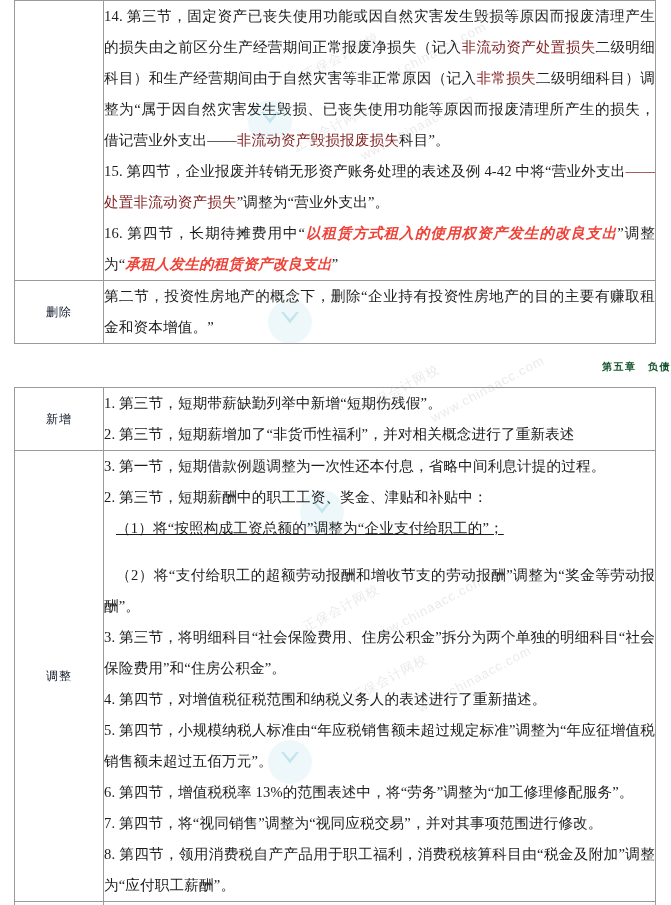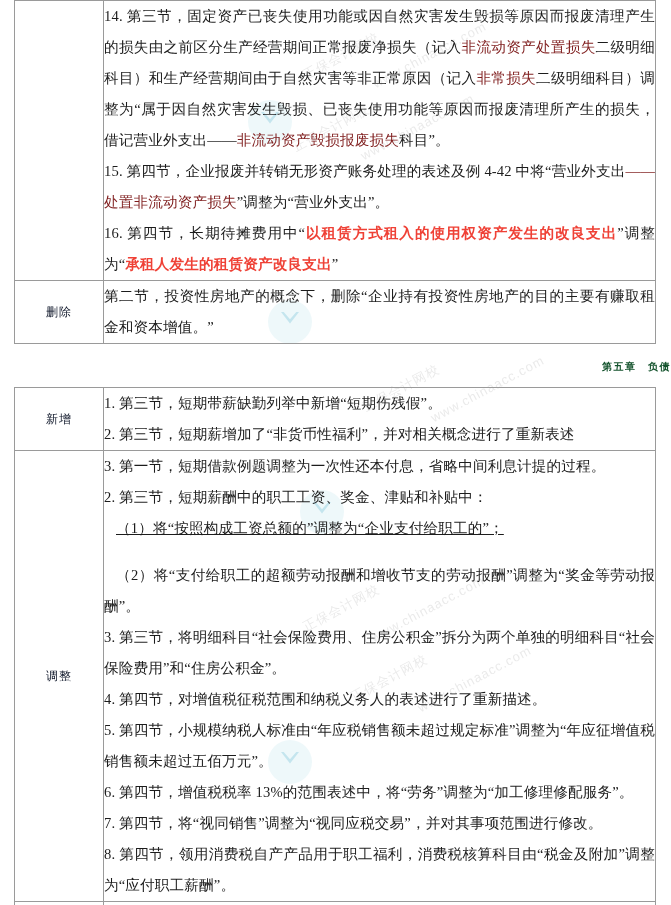--- a/index.html
+++ b/index.html
@@ -87,21 +87,21 @@
     line-height: 31px;
     color: #1c1c1c;
     text-align: justify;
     text-justify: inter-ideograph;
     margin: 0;
     letter-spacing: 0.15px;
   }
   .para + .para { margin-top: 0px; }
 
   .red { color: #7f1d1d; }
-  .red-b { color: #ef4136; font-weight: bold; }
+  .red-b { color: #ef4136; font-weight: bold; font-style: italic; }
 
   
   .chapter-heading {
     text-align: right;
     color: #14532d;
     font-size: 10px;
     font-weight: bold;
     font-family: "Liberation Sans", "DejaVu Sans", sans-serif;
     letter-spacing: 1.5px;
     padding: 16px 0 13px 0;

